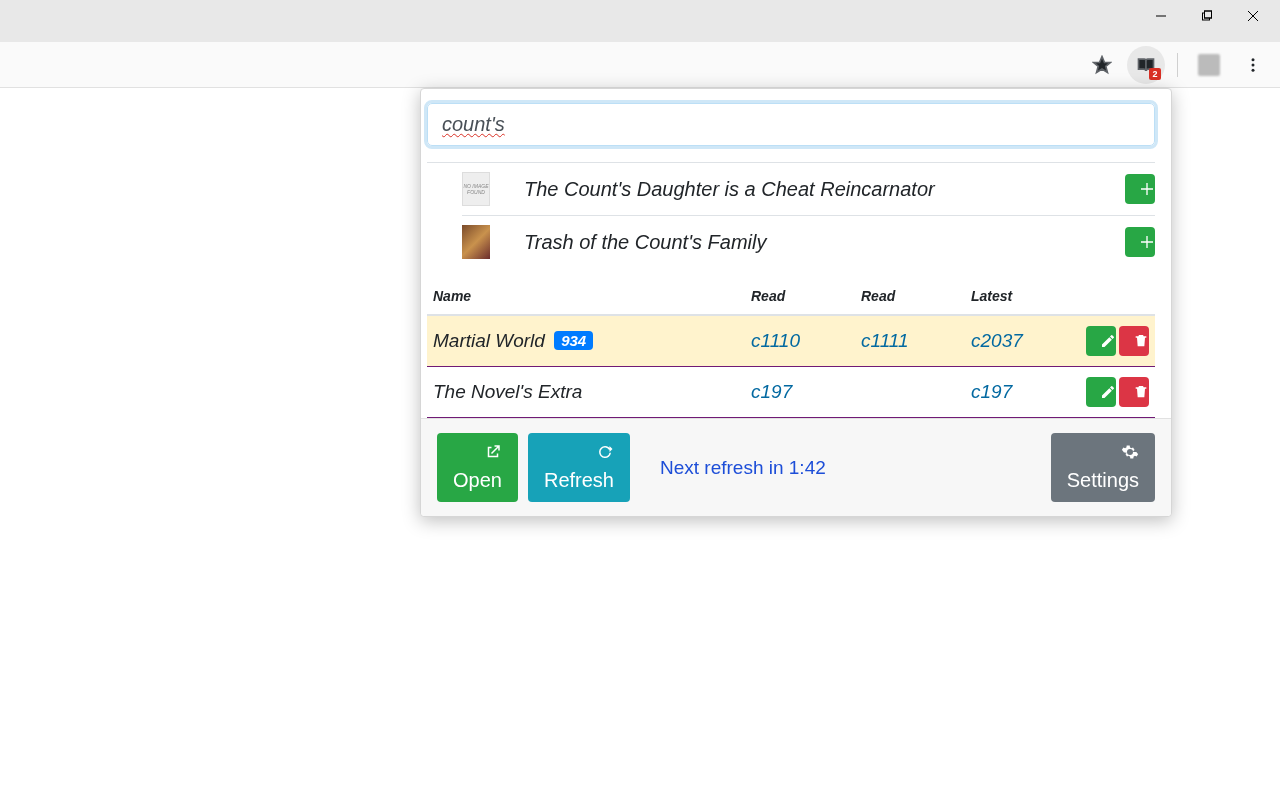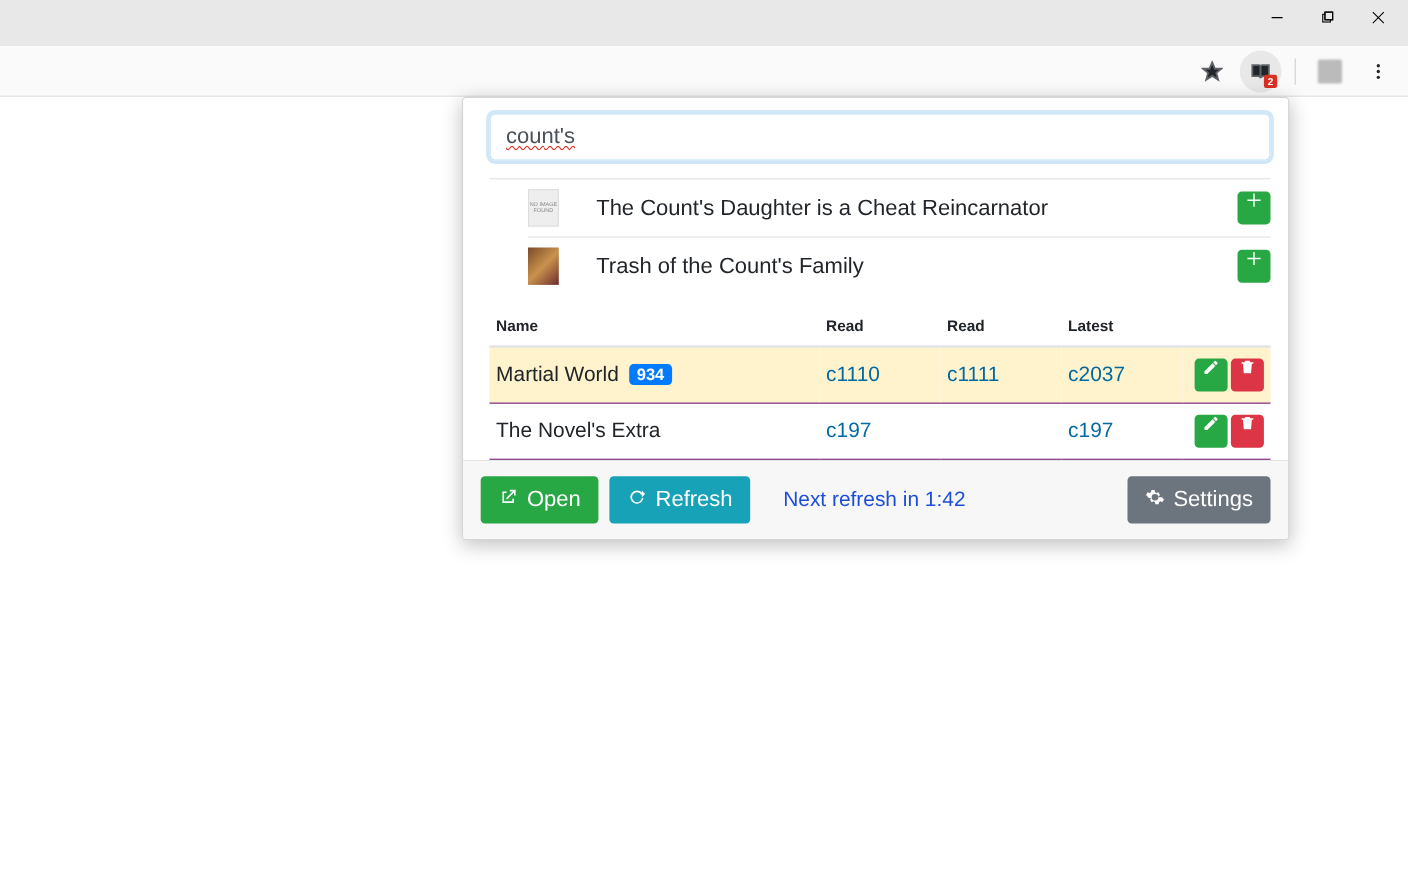--- a/index.html
+++ b/index.html
@@ -68,21 +68,21 @@
     left: 420px;
     top: 88px;
     width: 752px;
     background: #fff;
     border: 1px solid #d6d6d6;
     border-radius: 4px;
     box-shadow: 0 4px 18px rgba(0,0,0,0.25);
     display:flex;
     flex-direction:column;
   }
-  .popup-pad { padding: 14px 16px 0 24px; }
+  .popup-pad { padding: 14px 16px 0 6px; font-style: italic; }
   .search-input {
     width: 100%;
     padding: 9px 14px;
     font-size: 20px;
     border: 1px solid #bcdff6;
     border-radius: 5px;
     outline: 3px solid #cfe7f7;
     color: #495057;
   }
   .spellerr {
@@ -110,25 +110,26 @@
     text-align:center;
     flex-shrink:0;
   }
   .thumb2 {
     width:28px; height:34px;
     background: linear-gradient(135deg,#7a4a2a 0%, #c9924d 50%, #6b2d2d 100%);
     flex-shrink:0;
   }
   .result-title { flex:1; font-size:20px; padding-left: 20px;}
   .btn {
-    display:inline-flex; align-items:flex-start; justify-content:center;
+    display:inline-flex; align-items:flex-end; justify-content:center;
     border:none; border-radius:4px; cursor:pointer;
     color:#fff; font-size:18px;
     padding: 6px 8px;
     gap:8px;
+    flex-direction:column;
   }
   .btn-sq { width:30px; height:30px; padding:0; }
   .btn-green { background:#28a745; }
   .btn-red { background:#dc3545; }
   .btn-blue { background:#17a2b8; }
   .btn-grey { background:#6c757d;margin-left:25px; }
   .btn-big { font-size:20px; padding: 10px 16px; }
 
   table.tracked {
     width: 100%;

